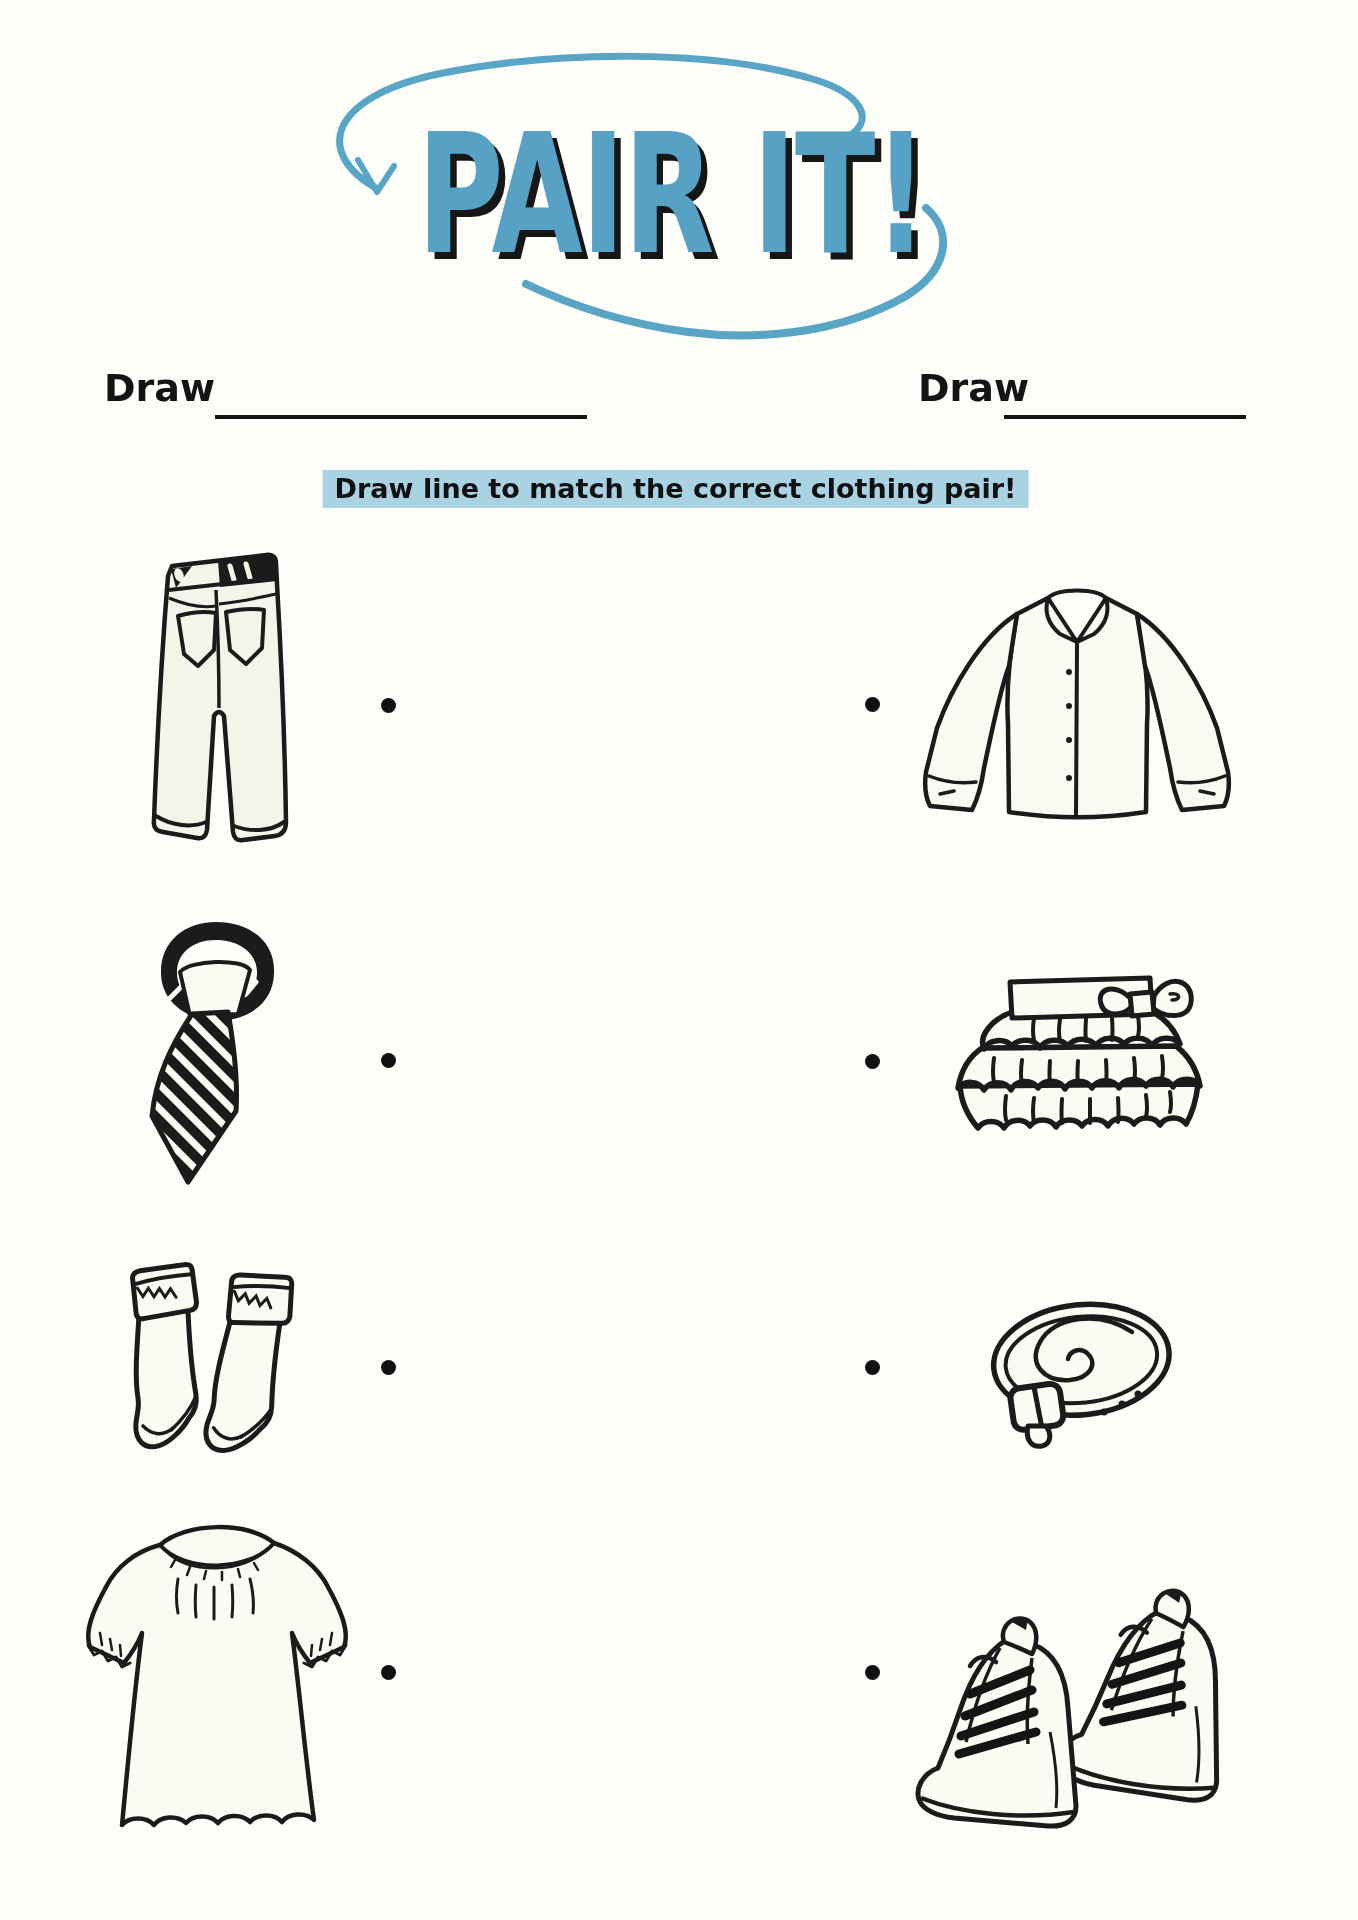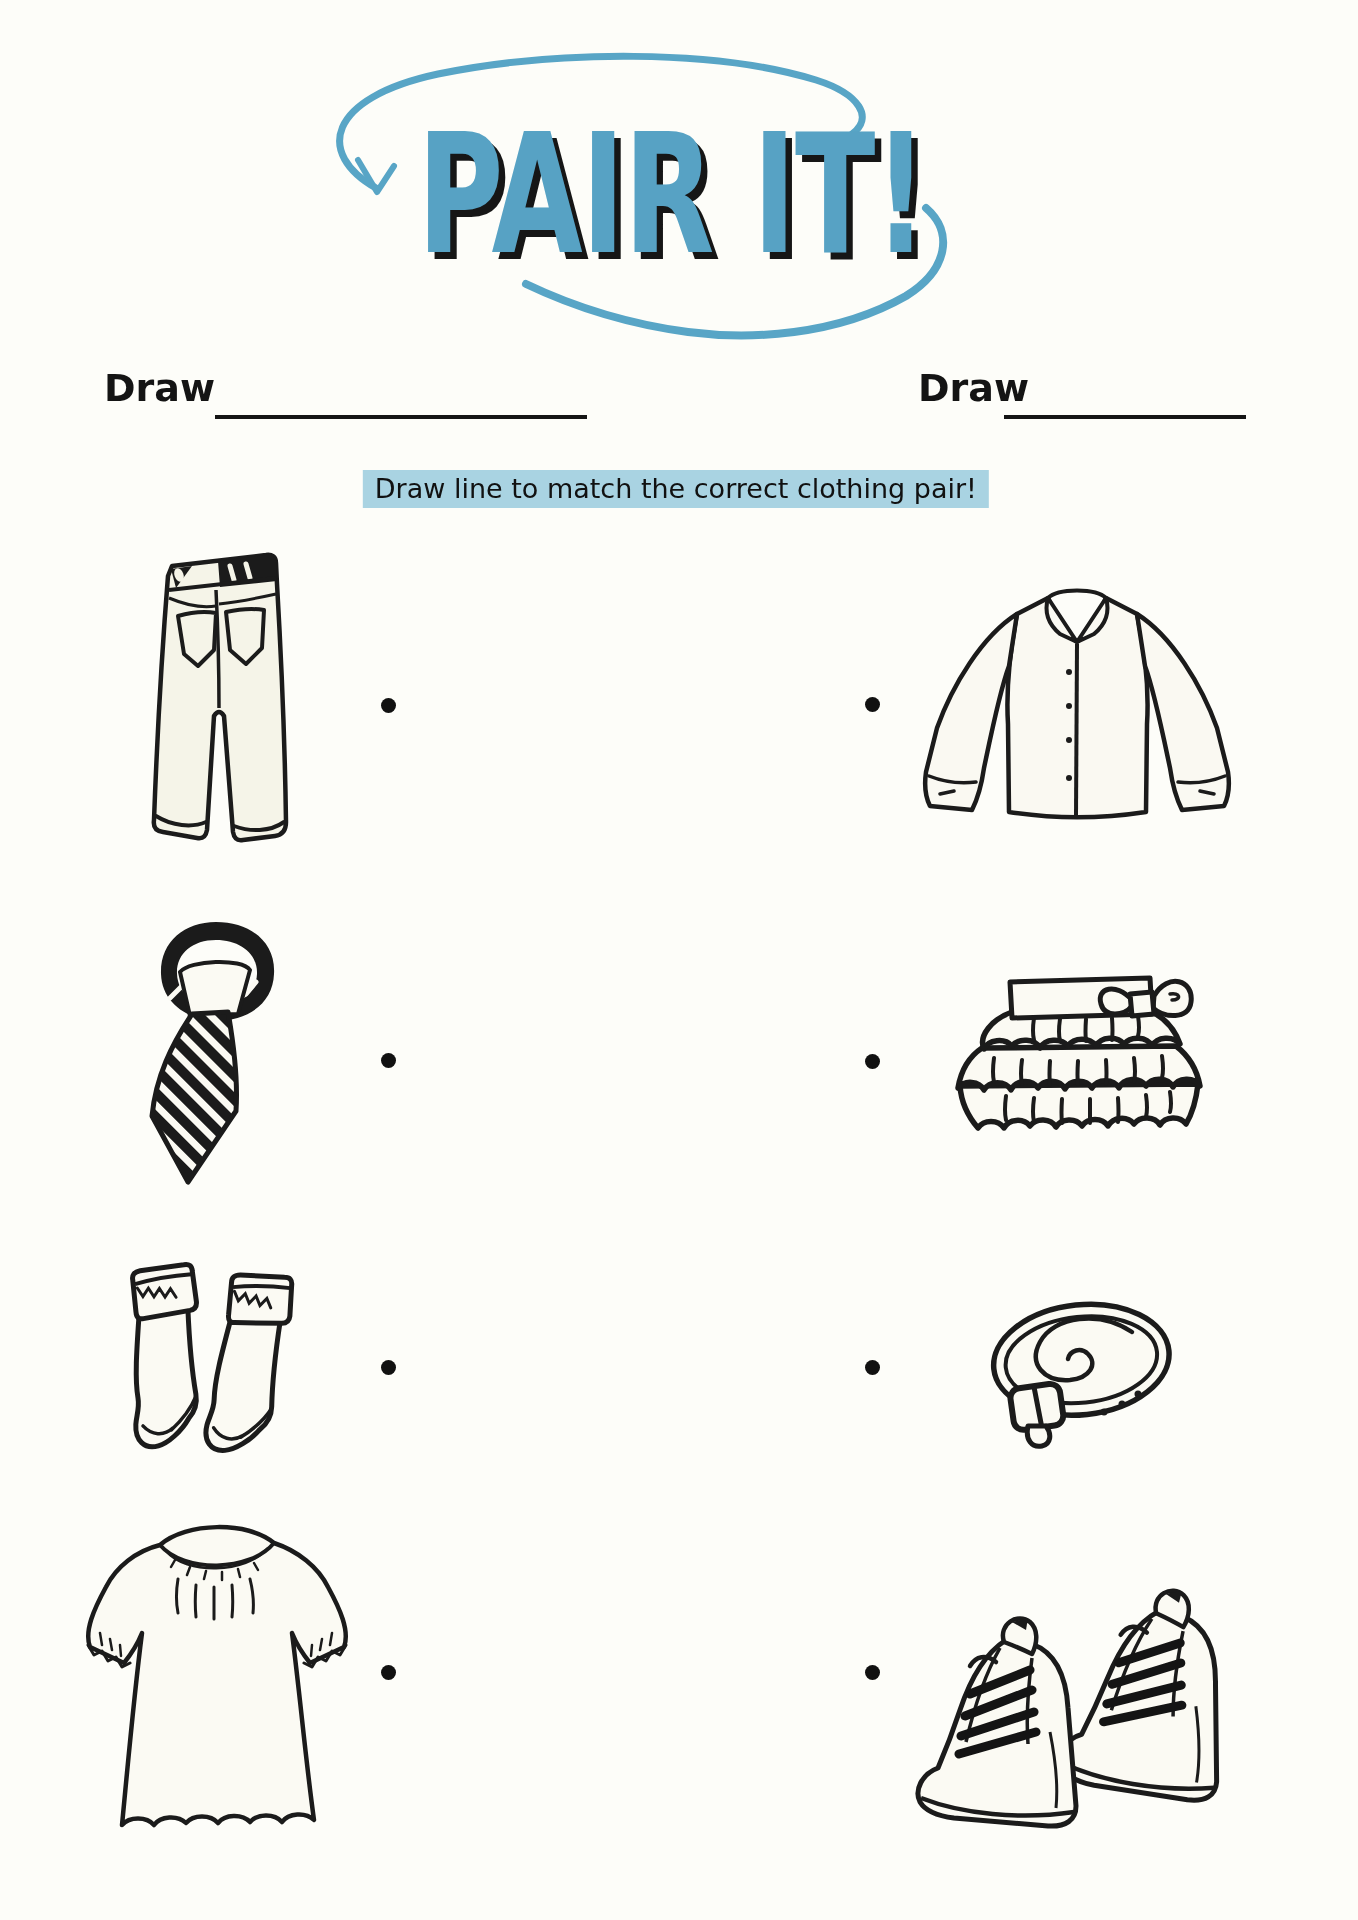--- a/index.html
+++ b/index.html
@@ -8,21 +8,21 @@
   .abs{position:absolute;}
   #main-title{
     left:50%;top:112px;transform:translateX(-51%) scaleX(0.71);transform-origin:center top;
     font-size:166px;line-height:1;font-weight:bold;letter-spacing:-2px;white-space:nowrap;
     color:#57A2C4;text-shadow:9px 7px 0 #161616;
   }
   .field-label{font-size:38px;font-weight:bold;color:#141414;}
   .write-line{border-bottom:4px solid #151515;height:1px;}
   #instruction-banner{
     left:50%;top:470px;transform:translateX(-50.5%);
-    background:#A9D3E2;color:#111;font-size:27px;font-weight:normal;
+    background:#A9D3E2;color:#111;font-size:27px;font-weight:bold;
     padding:3px 12px 4px 12px;white-space:nowrap;
   }
   .illu svg{display:block;width:100%;height:100%;}
   .match-dot{width:15px;height:15px;border-radius:50%;background:#111;}
 </style>
 </head>
 <body>
 
 <div id="page">
 

